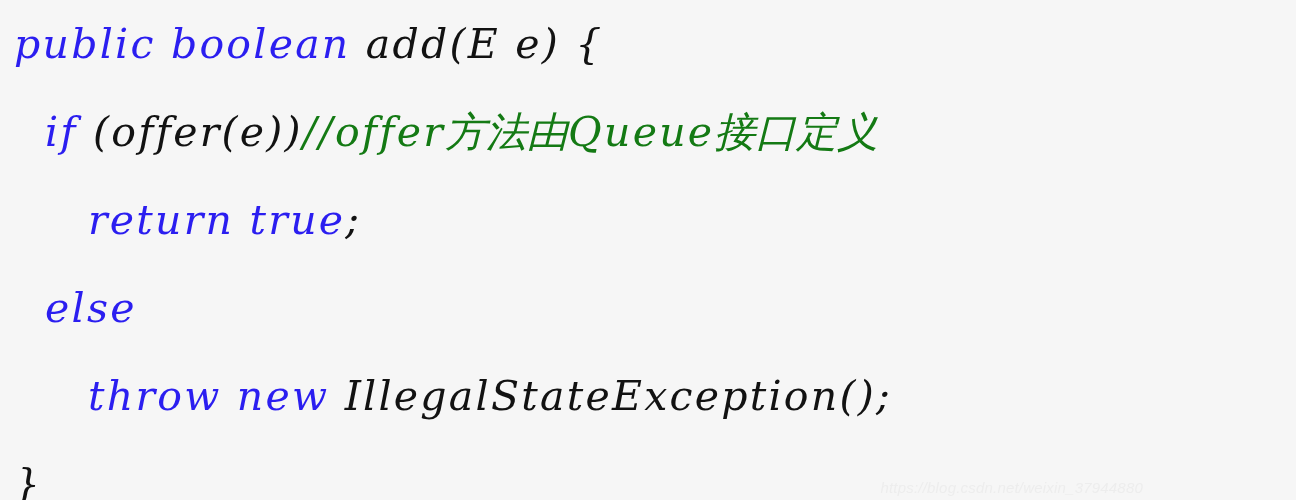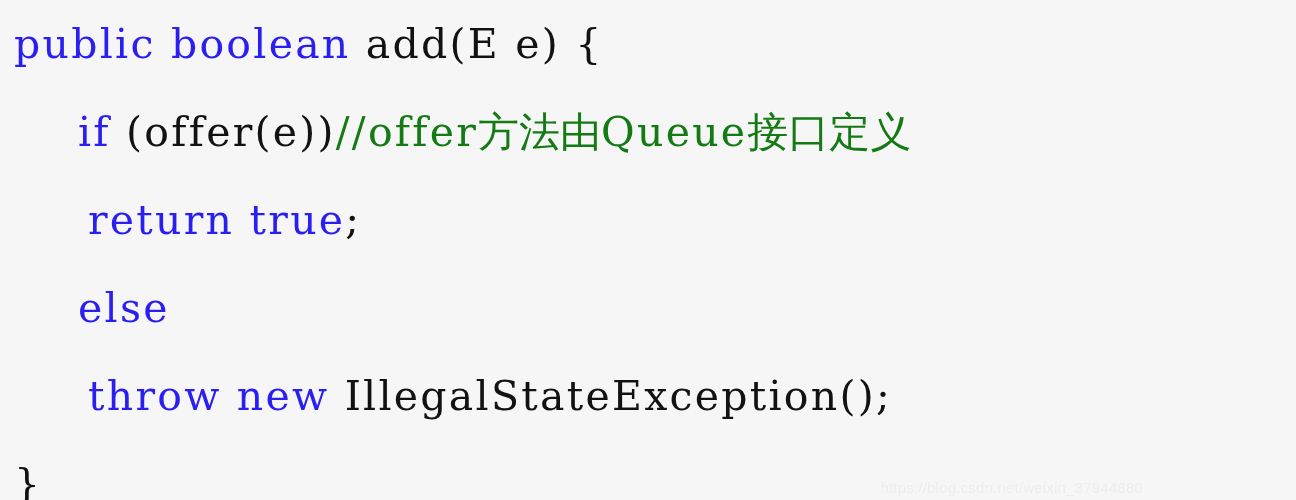--- a/index.html
+++ b/index.html
@@ -12,20 +12,21 @@
     background: #f6f6f6;
     overflow: hidden;
     font-family: "DejaVu Sans Mono", monospace;
   }
 
   #code-figure {
     position: relative;
     width: 1151px;
     height: 500px;
     background: #f6f6f6;
+    font-style: italic;
   }
 
   #code-block {
     position: absolute;
     left: 0;
     top: 0;
     width: 1296px;
     padding: 0;
     margin: 0;
     font-family: "DejaVu Serif", "Liberation Serif", serif;
@@ -56,21 +57,21 @@
   .kw    { color: #2b1ef0; }
   .plain { color: #121212; }
   .cmt   { color: #147a14; }
 
   .cjk {
     font-family: "DejaVu Sans", sans-serif;
     letter-spacing: 0;
   }
 
   .indent-0 { padding-left: 14px; }
-  .indent-1 { padding-left: 78px; }
+  .indent-1 { padding-left: 45px; }
   .indent-2 { padding-left: 88px; }
 
   #watermark {
     position: absolute;
     right: 8px;
     bottom: 4px;
     font-family: "Liberation Sans", sans-serif;
     font-size: 15px;
     color: #ededed;
     letter-spacing: 0.2px;

